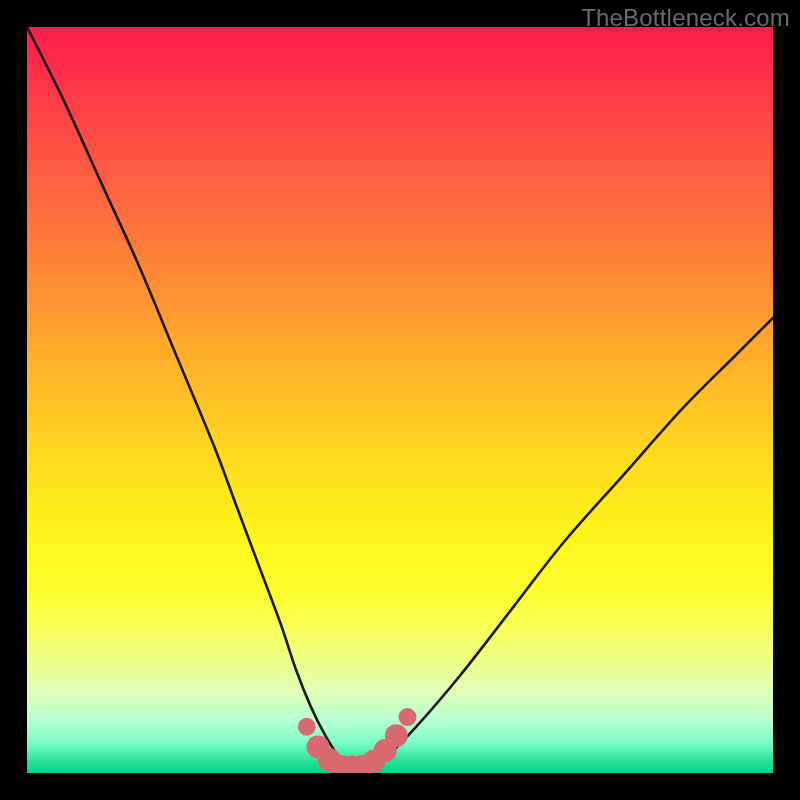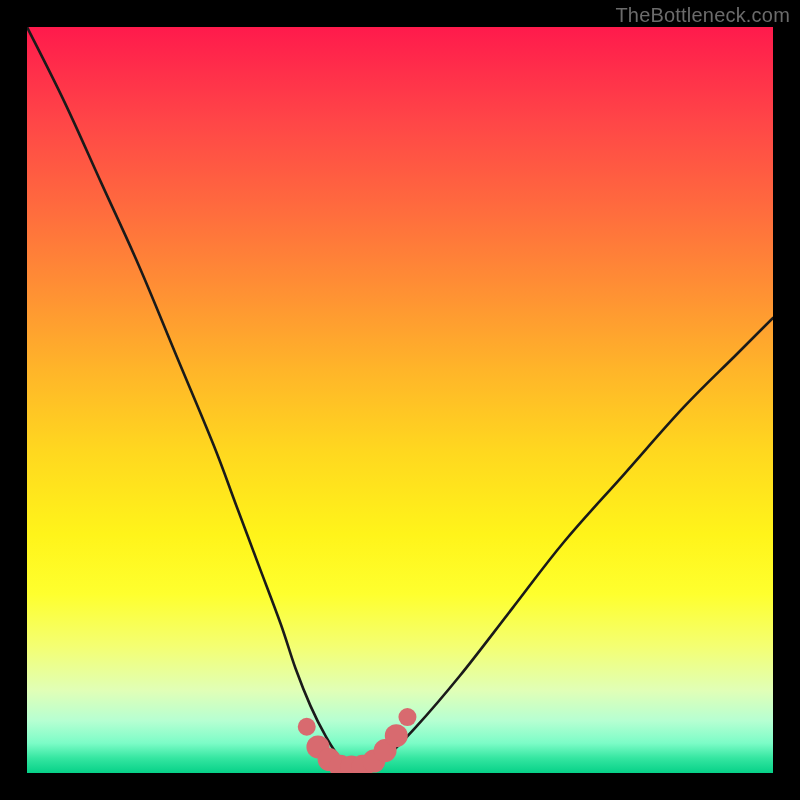--- a/index.html
+++ b/index.html
@@ -48,21 +48,21 @@
   }
   svg.curves {
     position: absolute;
     inset: 0;
   }
   .watermark {
     position: absolute;
     top: 4px;
     right: 10px;
     color: #6b6b6b;
-    font-size: 20px;
+    font-size: 24px;
     letter-spacing: 0.2px;
     user-select: none;
     text-align: center;
   }
 </style>
 </head>
 <body>
 
 <div class="frame">
   <div class="plot">

